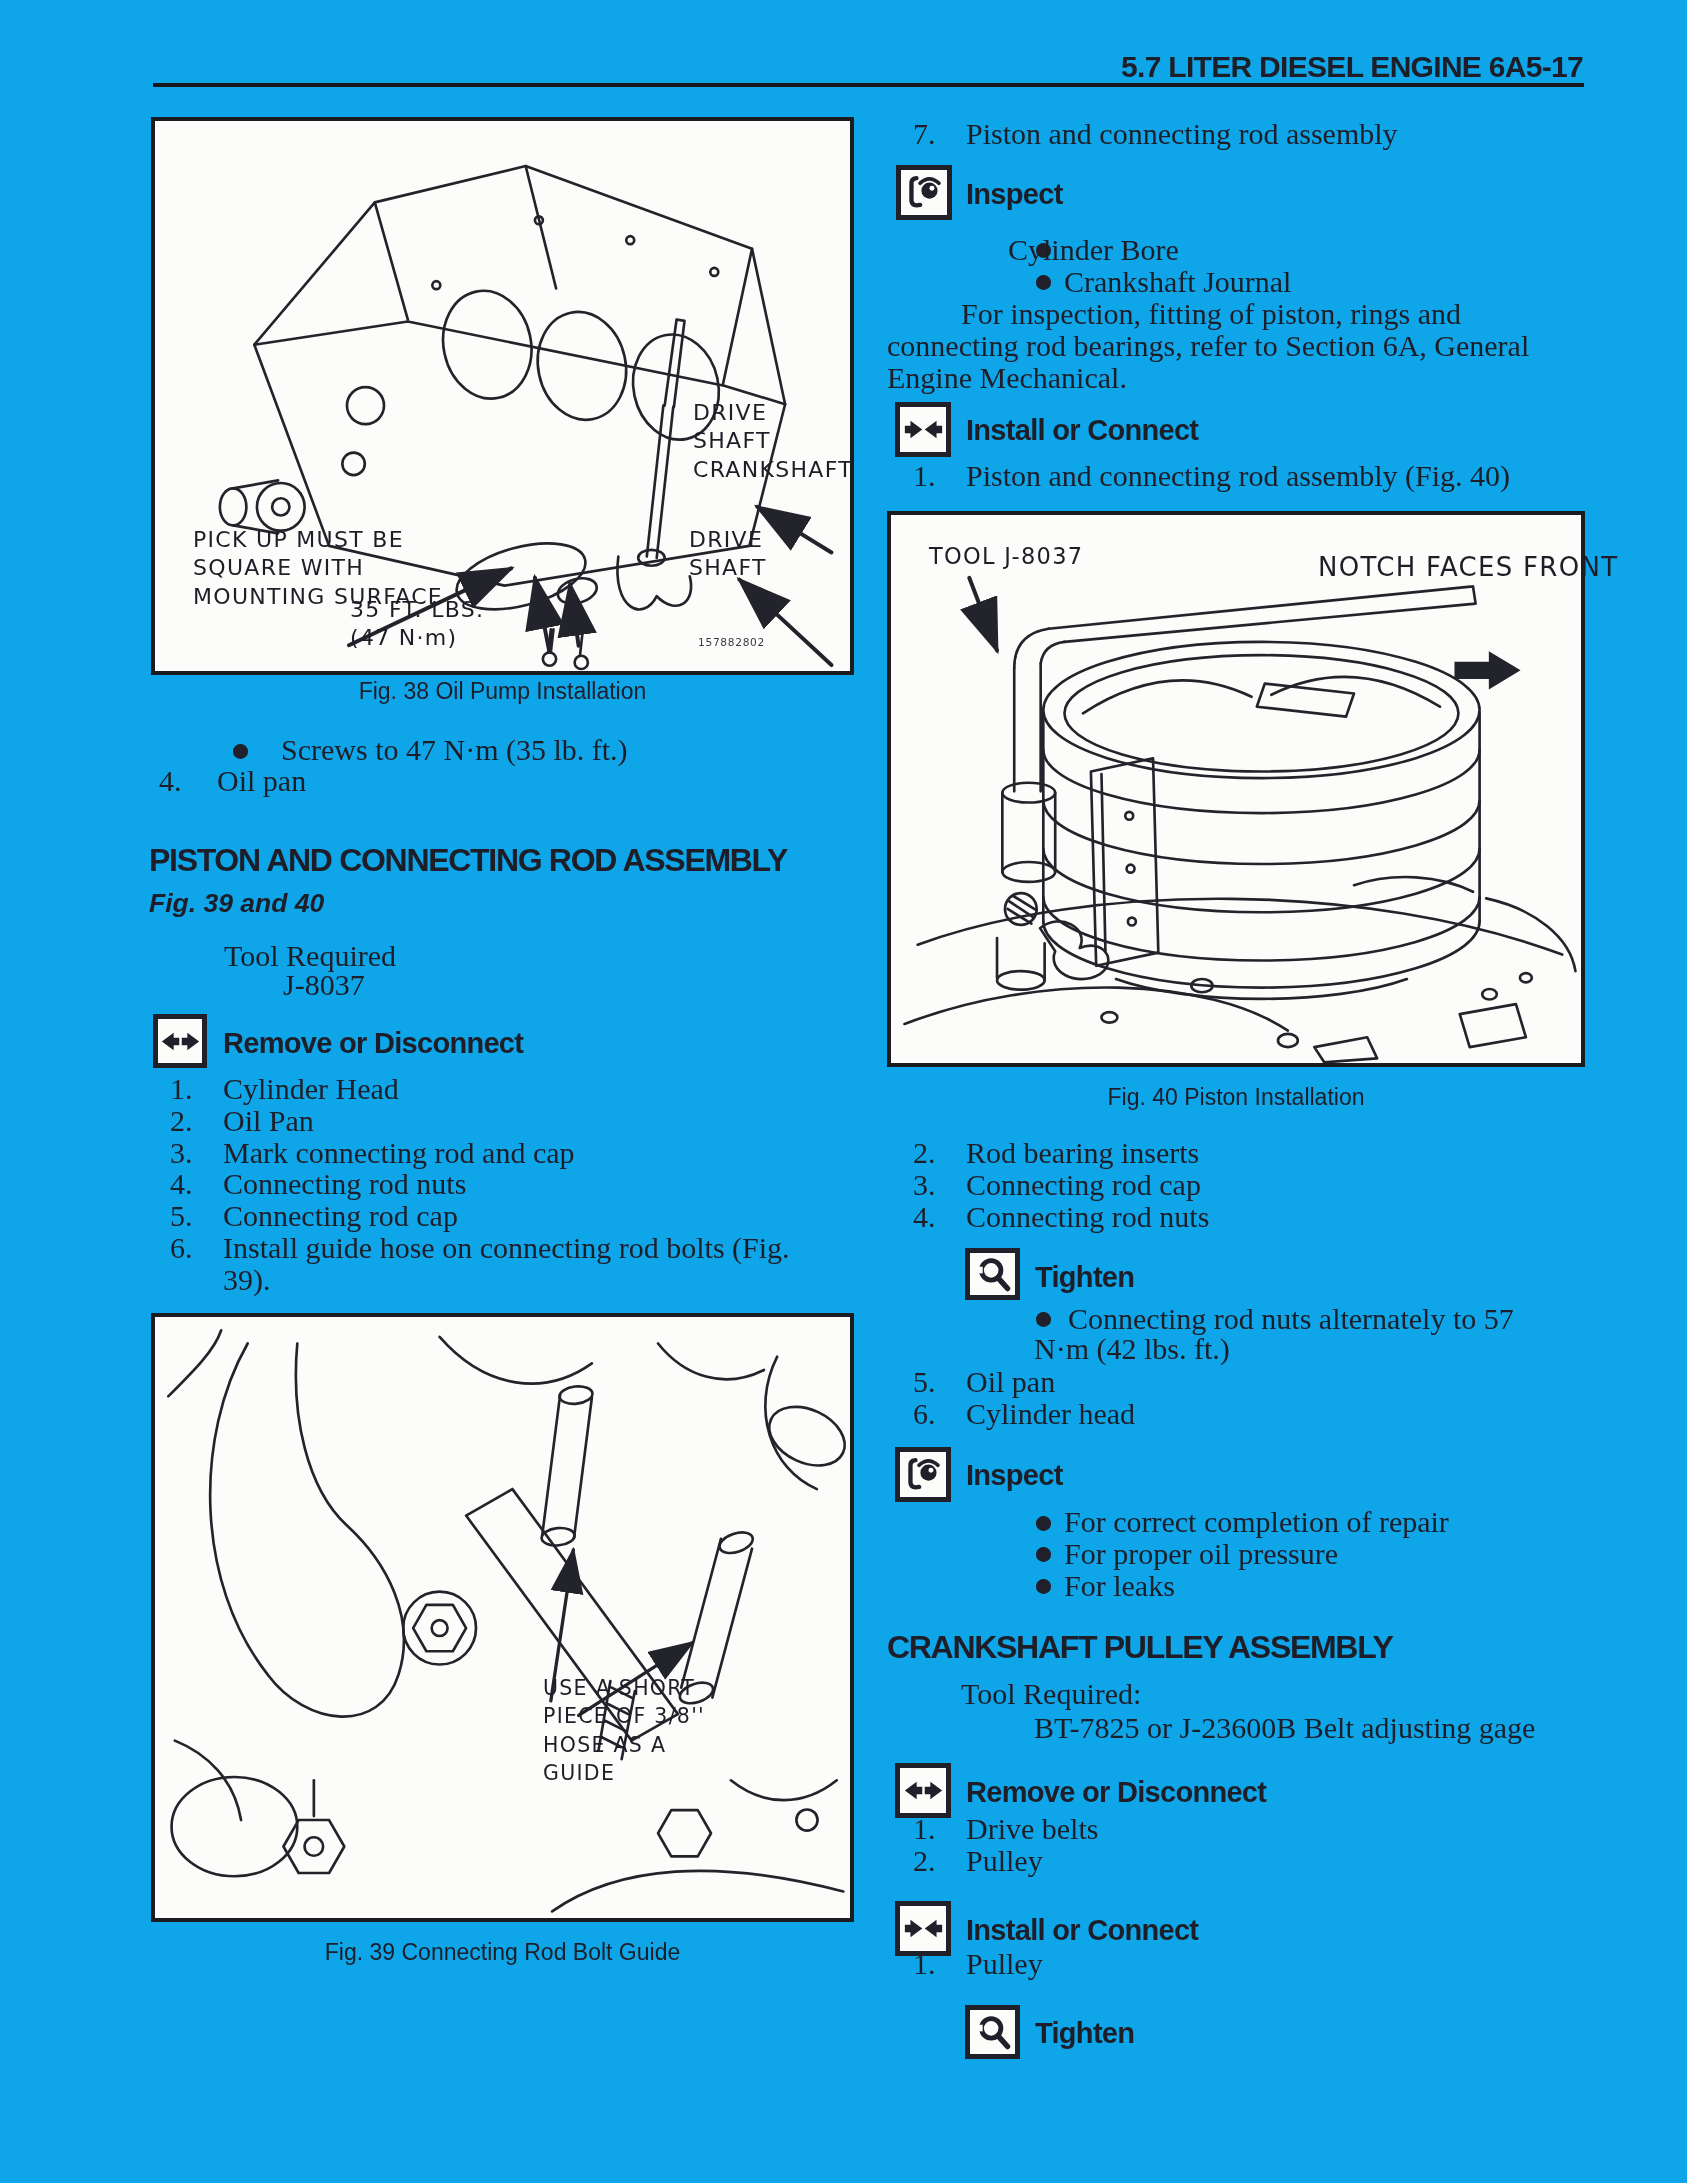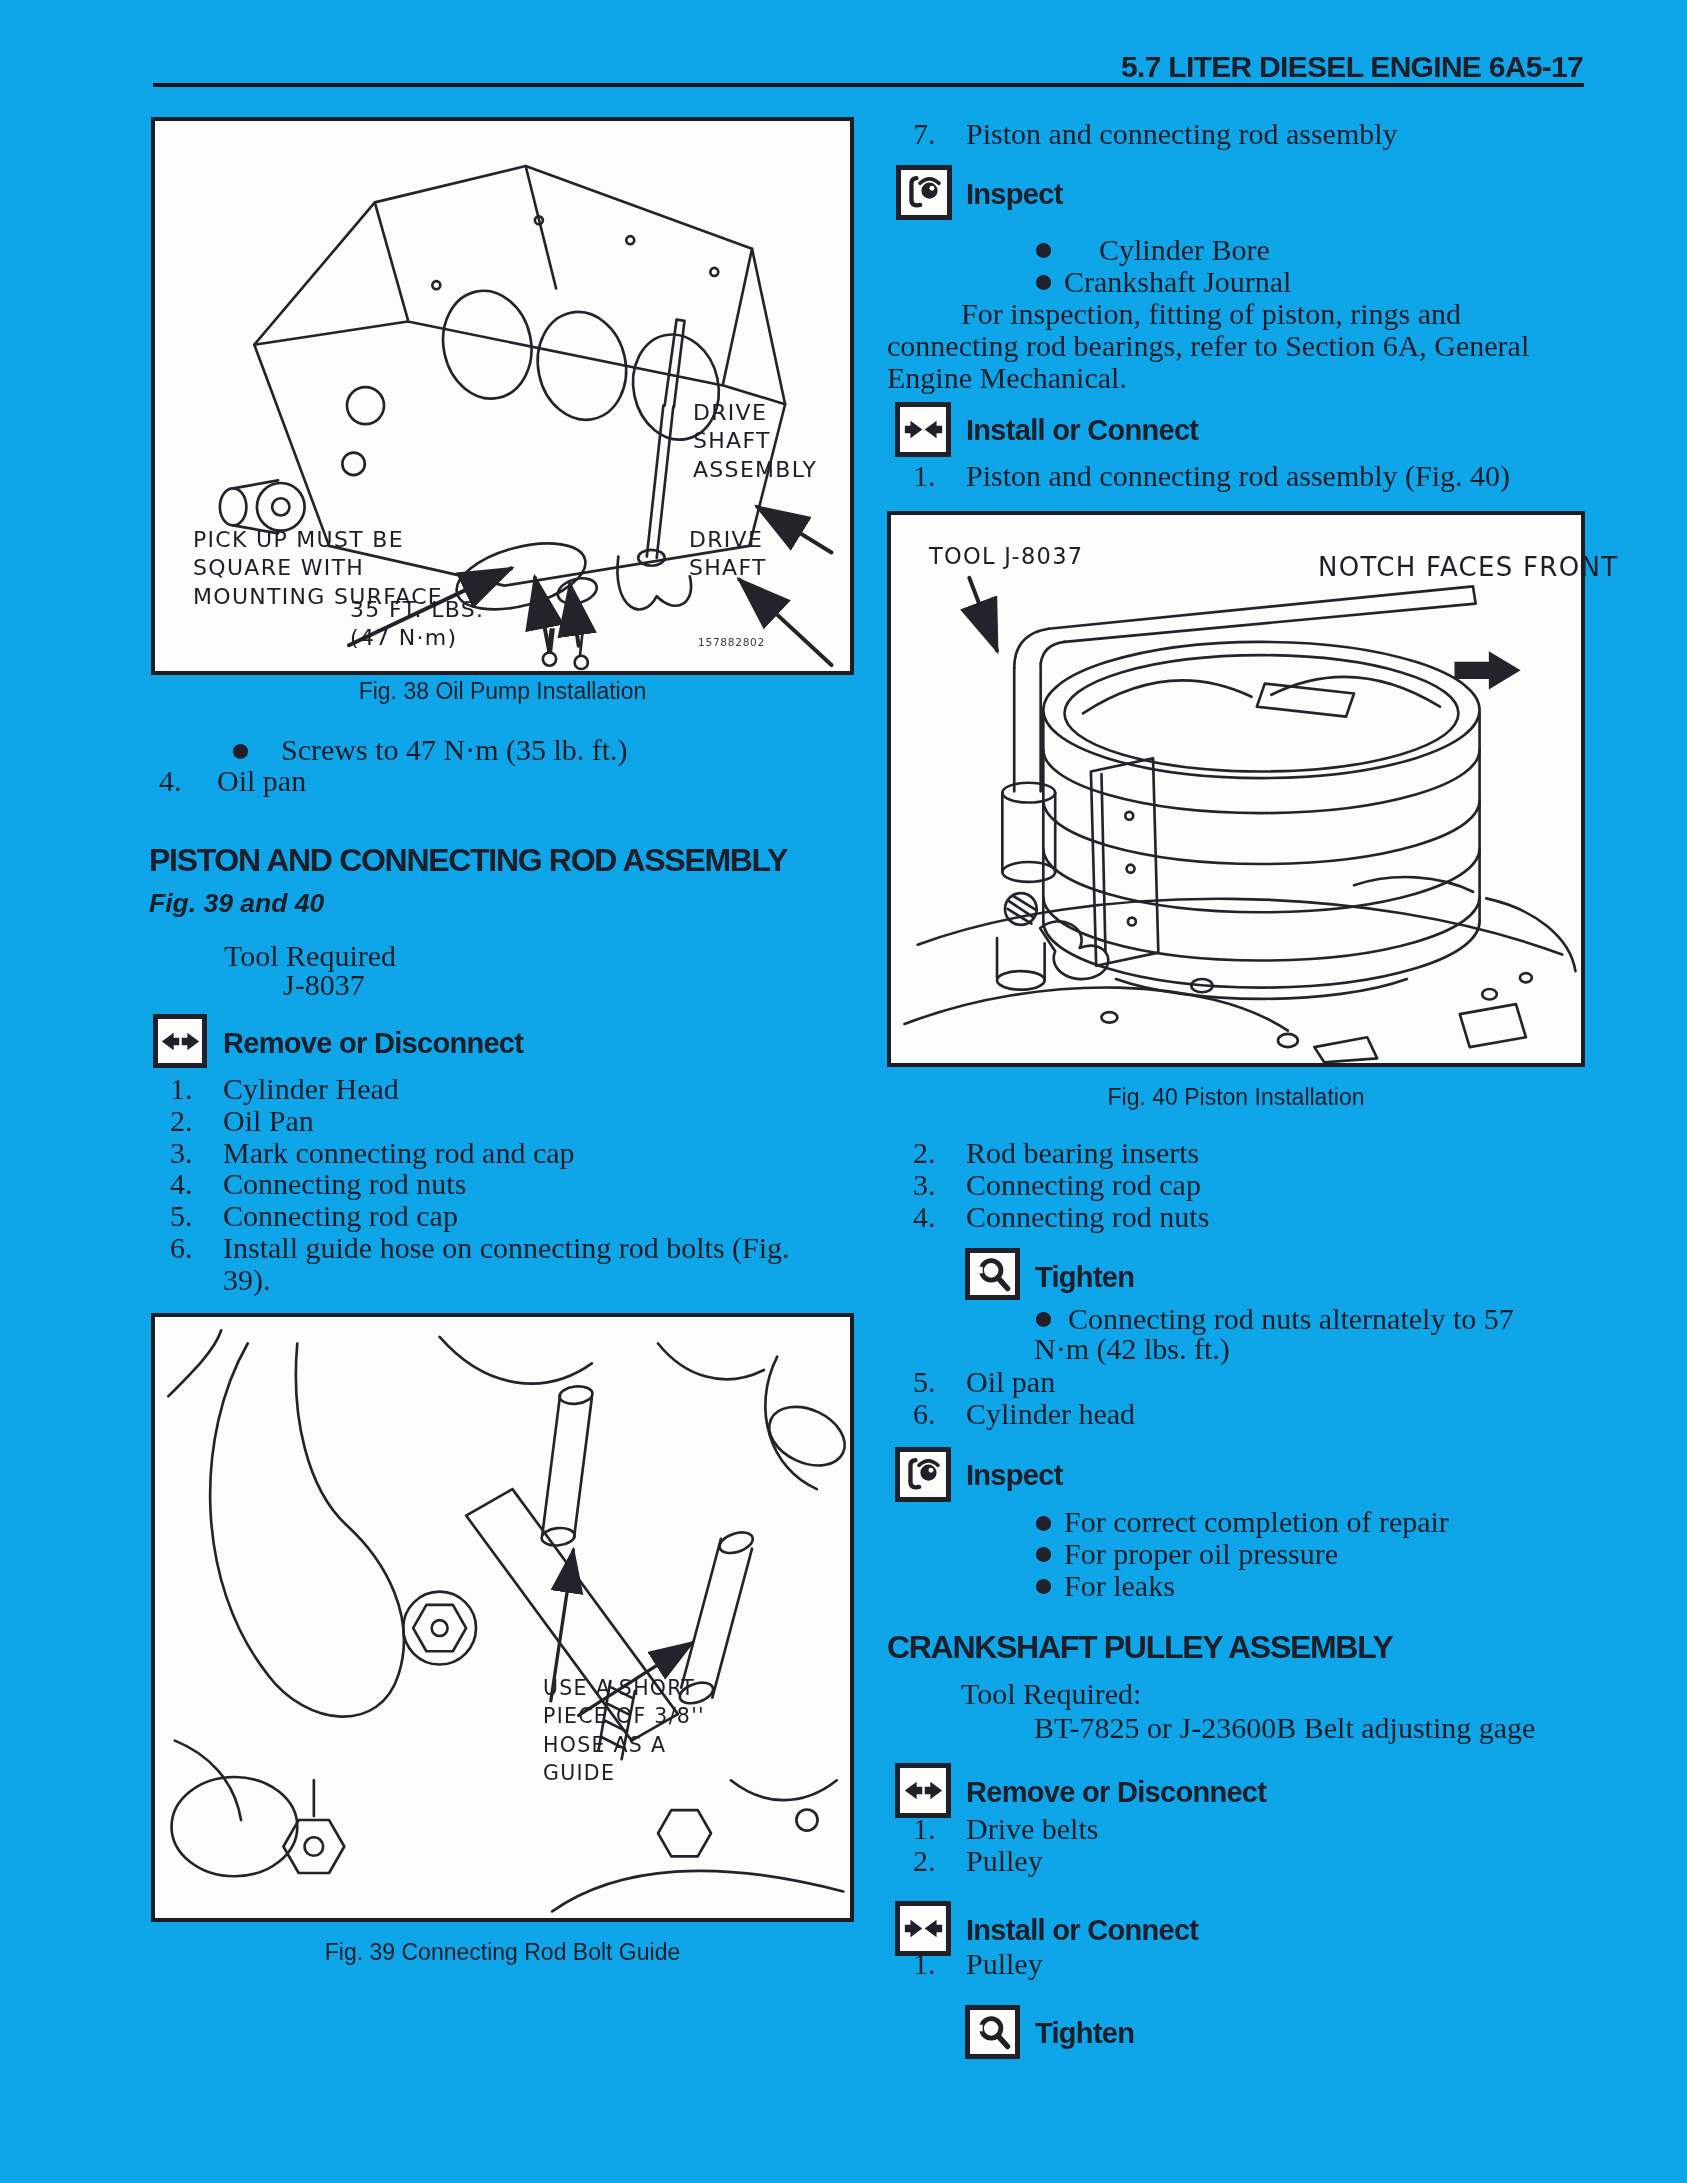--- a/index.html
+++ b/index.html
@@ -67,21 +67,21 @@
         <path d="M1022,652 L910,583" marker-end="url(#m38)" stroke-width="6"></path>
         <path d="M1022,822 L883,693" marker-end="url(#m38)" stroke-width="6"></path>
         <path d="M293,792 L538,676" marker-end="url(#m38)" stroke-width="6"></path>
         <path d="M595,798 L574,690" marker-end="url(#m38)" stroke-width="6"></path>
         <path d="M640,793 L627,700" marker-end="url(#m38)" stroke-width="6"></path>
       </g>
     </svg>
     <div class="abs flab" style="left:538px;top:278px;">
       <div>DRIVE</div>
       <div>SHAFT</div>
-      <div>ASSEMBLY</div>
+      <div>CRANKSHAFT</div>
     </div>
     <div class="abs flab" style="left:534px;top:405px;">
       <div>DRIVE</div>
       <div>SHAFT</div>
     </div>
     <div class="abs flab" style="left:38px;top:405px;">
       <div>PICK UP MUST BE</div>
       <div>SQUARE WITH</div>
       <div>MOUNTING SURFACE</div>
     </div>
@@ -178,21 +178,21 @@
     <svg width="41" height="41" viewBox="0 0 66 66">
       <path d="M20,10 q-9,1 -8,10 l0,26 q1,10 14,7" stroke="#20202a" stroke-width="7" fill="none" stroke-linecap="round"></path>
       <path d="M26,18 Q41,4 56,18" stroke="#20202a" stroke-width="6" fill="none" stroke-linecap="round"></path>
       <circle cx="41" cy="30" r="13" fill="#20202a"></circle>
       <circle cx="45" cy="26" r="4" fill="#fcfcfa"></circle>
     </svg>
   </div>
   <div class="abs iconlab" style="left:966px;top:178px;">Inspect</div>
 
   <div class="dot" style="left:1036px;top:243px;"></div>
-  <div class="abs ser" style="left:1099px;top:234px;text-align:center;">Cylinder Bore</div>
+  <div class="abs ser" style="left:1008px;top:234px;text-align:center;">Cylinder Bore</div>
   <div class="dot" style="left:1036px;top:275px;"></div>
   <div class="abs ser" style="left:1064px;top:266px;">Crankshaft Journal</div>
 
   <div class="abs ser jl" style="left:961px;top:298px;width:624px;">For inspection, fitting of piston, rings and</div>
   <div class="abs ser jl" style="left:887px;top:330px;width:698px;">connecting rod bearings, refer to Section 6A, General</div>
   <div class="abs ser" style="left:887px;top:362px;">Engine Mechanical.</div>
 
   <div class="iconbox" style="left:895px;top:402px;width:46px;height:45px;">
     <svg width="41" height="41" viewBox="0 0 66 66">
       <polygon points="31,33 12,19 12,27 3,27 3,39 12,39 12,47" fill="#20202a"></polygon>

